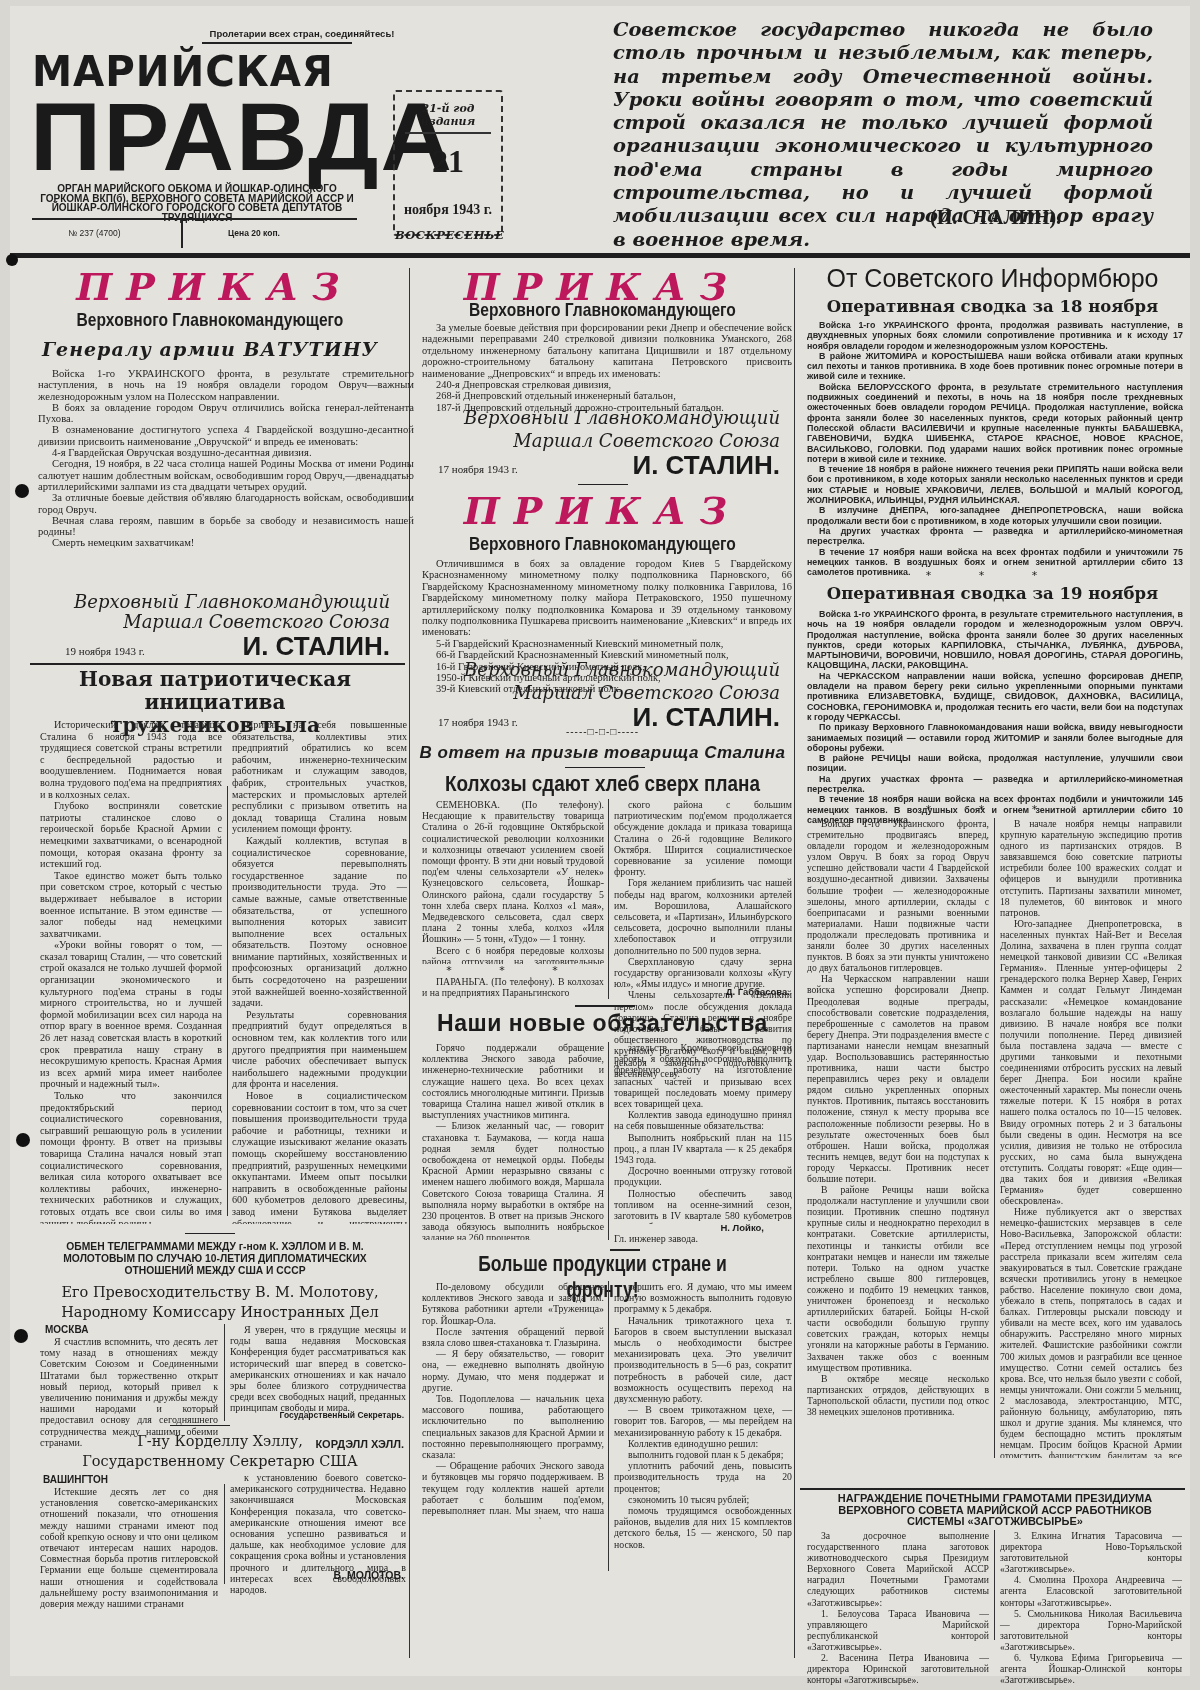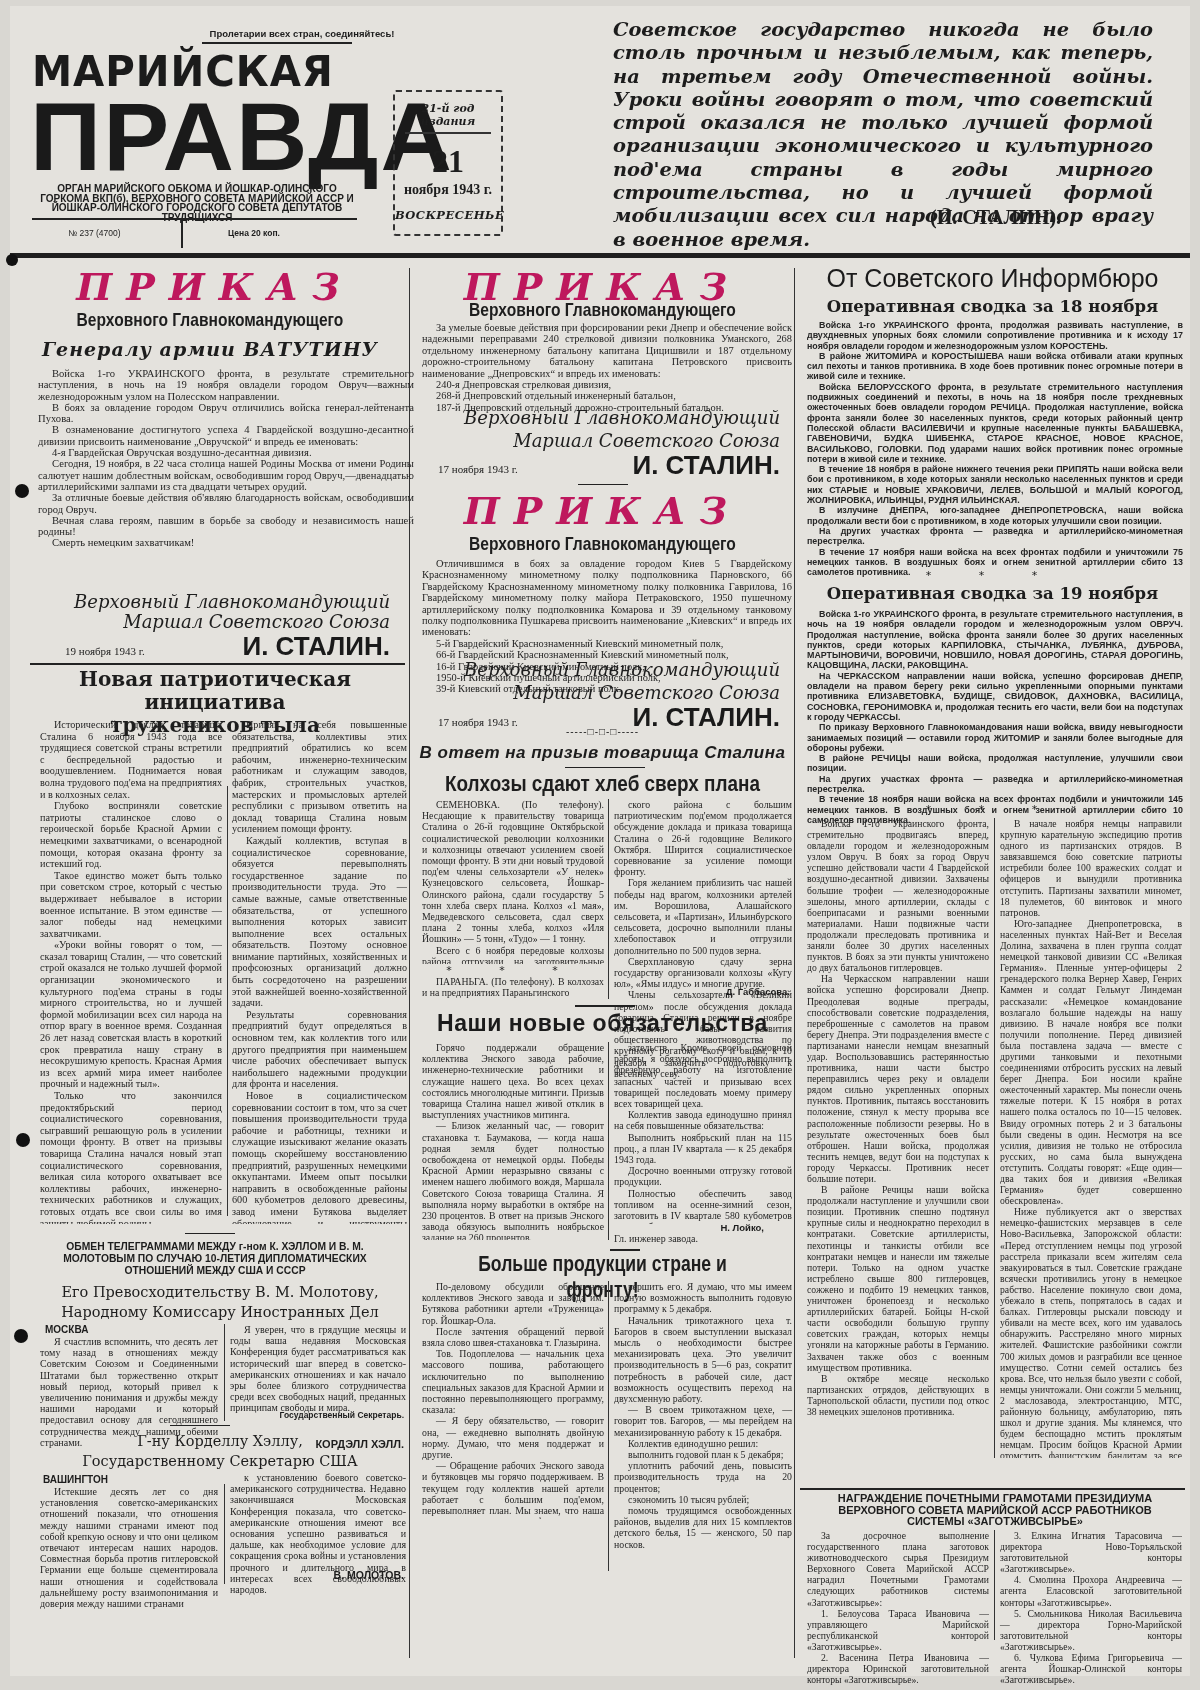--- a/index.html
+++ b/index.html
@@ -65,21 +65,21 @@
 
   <div class="hr" style="left:22px;top:212px;width:325px;height:2px;"></div>
   <div class="abs sans" style="left:58px;top:222px;font-size:8.5px;">№ 237 (4700)</div>
   <div class="vr" style="left:171px;top:214px;height:28px;width:2px;background:#222;"></div>
   <div class="abs sans b" style="left:218px;top:222px;font-size:8.5px;">Цена 20 коп.</div>
 
   <div class="abs" style="left:383px;top:84px;width:106px;height:142px;border:2px dashed #333;border-radius:3px;">
     <div class="c it b serif" style="margin-top:10px;font-size:11px;">21-й год издания</div>
     <div style="margin:4px 10px 0;height:1.5px;background:#333;"></div>
     <div class="c b" style="margin-top:10px;font-family:'Liberation Serif',serif;font-size:32px;line-height:34px;">21</div>
-    <div class="c b" style="margin-top:4px;font-family:'Liberation Serif',serif;font-size:14px;">ноября 1943 г.</div>
+    <div class="c b" style="margin-top:24px;font-family:'Liberation Serif',serif;font-size:14px;">ноября 1943 г.</div>
     <div class="c it b serif" style="margin-top:10px;font-size:11.5px;letter-spacing:0.5px;">ВОСКРЕСЕНЬЕ</div>
   </div>
 
   <div class="abs serif it b" style="left:603px;top:12px;width:540px;font-size:19.4px;line-height:23.3px;text-align:justify;color:#1c1c1c;">Советское государство никогда не было столь прочным и незыблемым, как теперь, на третьем году Отечественной войны. Уроки войны говорят о том, что советский строй оказался не только лучшей формой организации экономического и культурного под'ема страны в годы мирного строительства, но и лучшей формой мобилизации всех сил народа на отпор врагу в военное время.</div>
   <div class="abs b" style="left:920px;top:200px;font-family:'Liberation Serif',serif;font-size:20px;">(И. СТАЛИН).</div>
 
   <div class="hr" style="left:0;top:247px;width:1180px;height:5px;background:#1f1f1f;"></div>
 
   <div class="vr" style="left:399px;top:262px;height:1390px;"></div>
   <div class="vr" style="left:784px;top:262px;height:1390px;"></div>
@@ -236,22 +236,22 @@
   <div class="abs head-sans-b r" style="left:604px;top:1216px;width:150px;font-size:9.5px;">Н. Лойко,</div>
   <div class="abs body-text r" style="left:604px;top:1227px;width:160px;font-size:10px;">Гл. инженер завода.</div>
   <div class="hr" style="left:600px;top:1243px;width:30px;height:2px;"></div>
 
   <div class="abs c" style="left:400px;top:1245px;width:385px;">
     <div class="vgk" style="font-size:22px;transform:scaleX(0.8);">Больше продукции стране и фронту!</div>
   </div>
   <div class="abs body-text" style="left:412px;top:1275px;width:182px;height:238px;overflow:hidden;font-size:9.8px;line-height:11.2px;">
     <p>По-деловому обсудили обращение коллективов Энского завода и завода им. Бутякова работники артели «Труженица» гор. Йошкар-Ола.</p>
     <p>После зачтения обращений первой взяла слово швея-стахановка т. Глазырина.</p>
+    <p>— Я беру обязательство, — говорит она, — ежедневно выполнять двойную норму. Думаю, что меня поддержат и другие.</p>
     <p>Тов. Подоплелова — начальник цеха массового пошива, работающего исключительно по выполнению специальных заказов для Красной Армии и постоянно перевыполняющего программу, сказала:</p>
-    <p>— Я беру обязательство, — говорит она, — ежедневно выполнять двойную норму. Думаю, что меня поддержат и другие.</p>
     <p>— Обращение рабочих Энского завода и бутяковцев мы горячо поддерживаем. В текущем году коллектив нашей артели работает с большим под'емом, перевыполняет план. Мы знаем, что наша продукция нужна родным фронтовикам, и это воодушевляет нас. Год идет к концу, нужно с честью за-</p>
   </div>
   <div class="vr" style="left:598px;top:1275px;height:290px;"></div>
   <div class="abs body-text" style="left:604px;top:1275px;width:178px;font-size:9.8px;line-height:11.2px;">
     <p>вершить его. Я думаю, что мы имеем полную возможность выполнить годовую программу к 5 декабря.</p>
     <p>Начальник трикотажного цеха т. Багоров в своем выступлении высказал мысль о необходимости быстрее механизировать цеха. Это увеличит производительность в 5—6 раз, сократит потребность в рабочей силе, даст возможность осуществить переход на двухсменную работу.</p>
     <p>— В своем трикотажном цехе, — говорит тов. Багоров, — мы перейдем на механизированную работу к 15 декабря.</p>
     <p>Коллектив единодушно решил:</p>
     <p>выполнить годовой план к 5 декабря;</p>
     <p>уплотнить рабочий день, повысить производительность труда на 20 процентов;</p>

